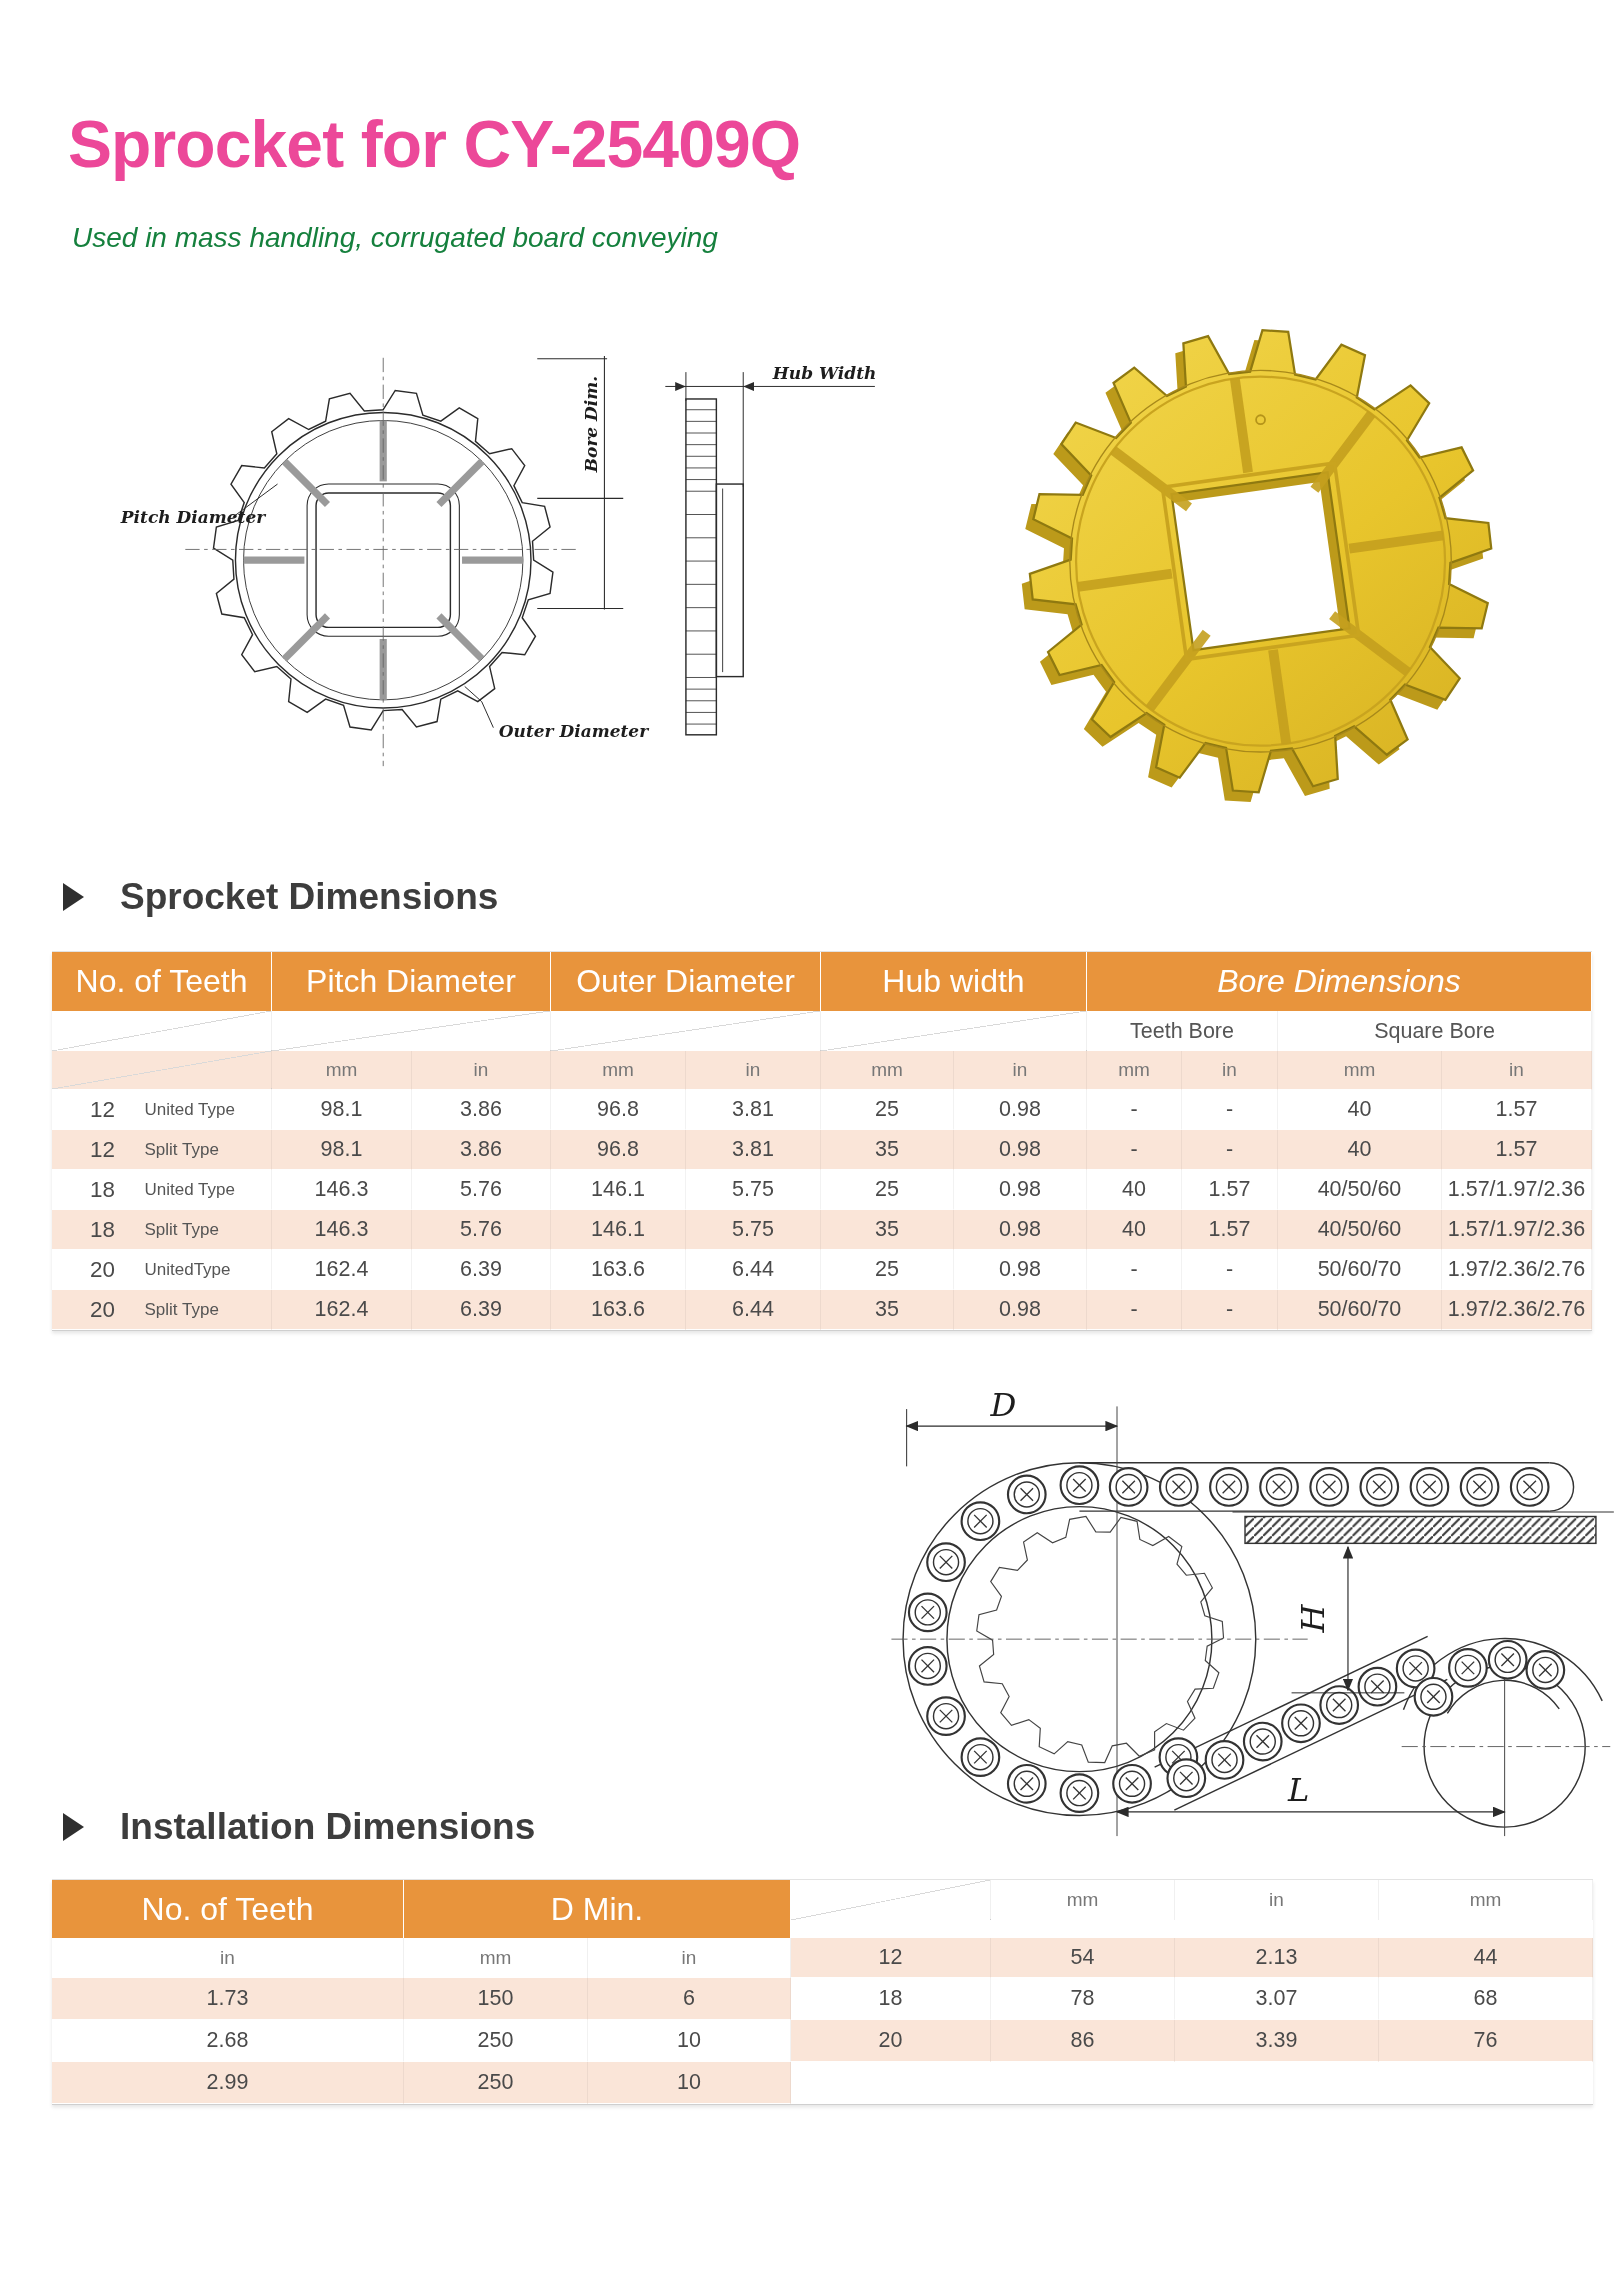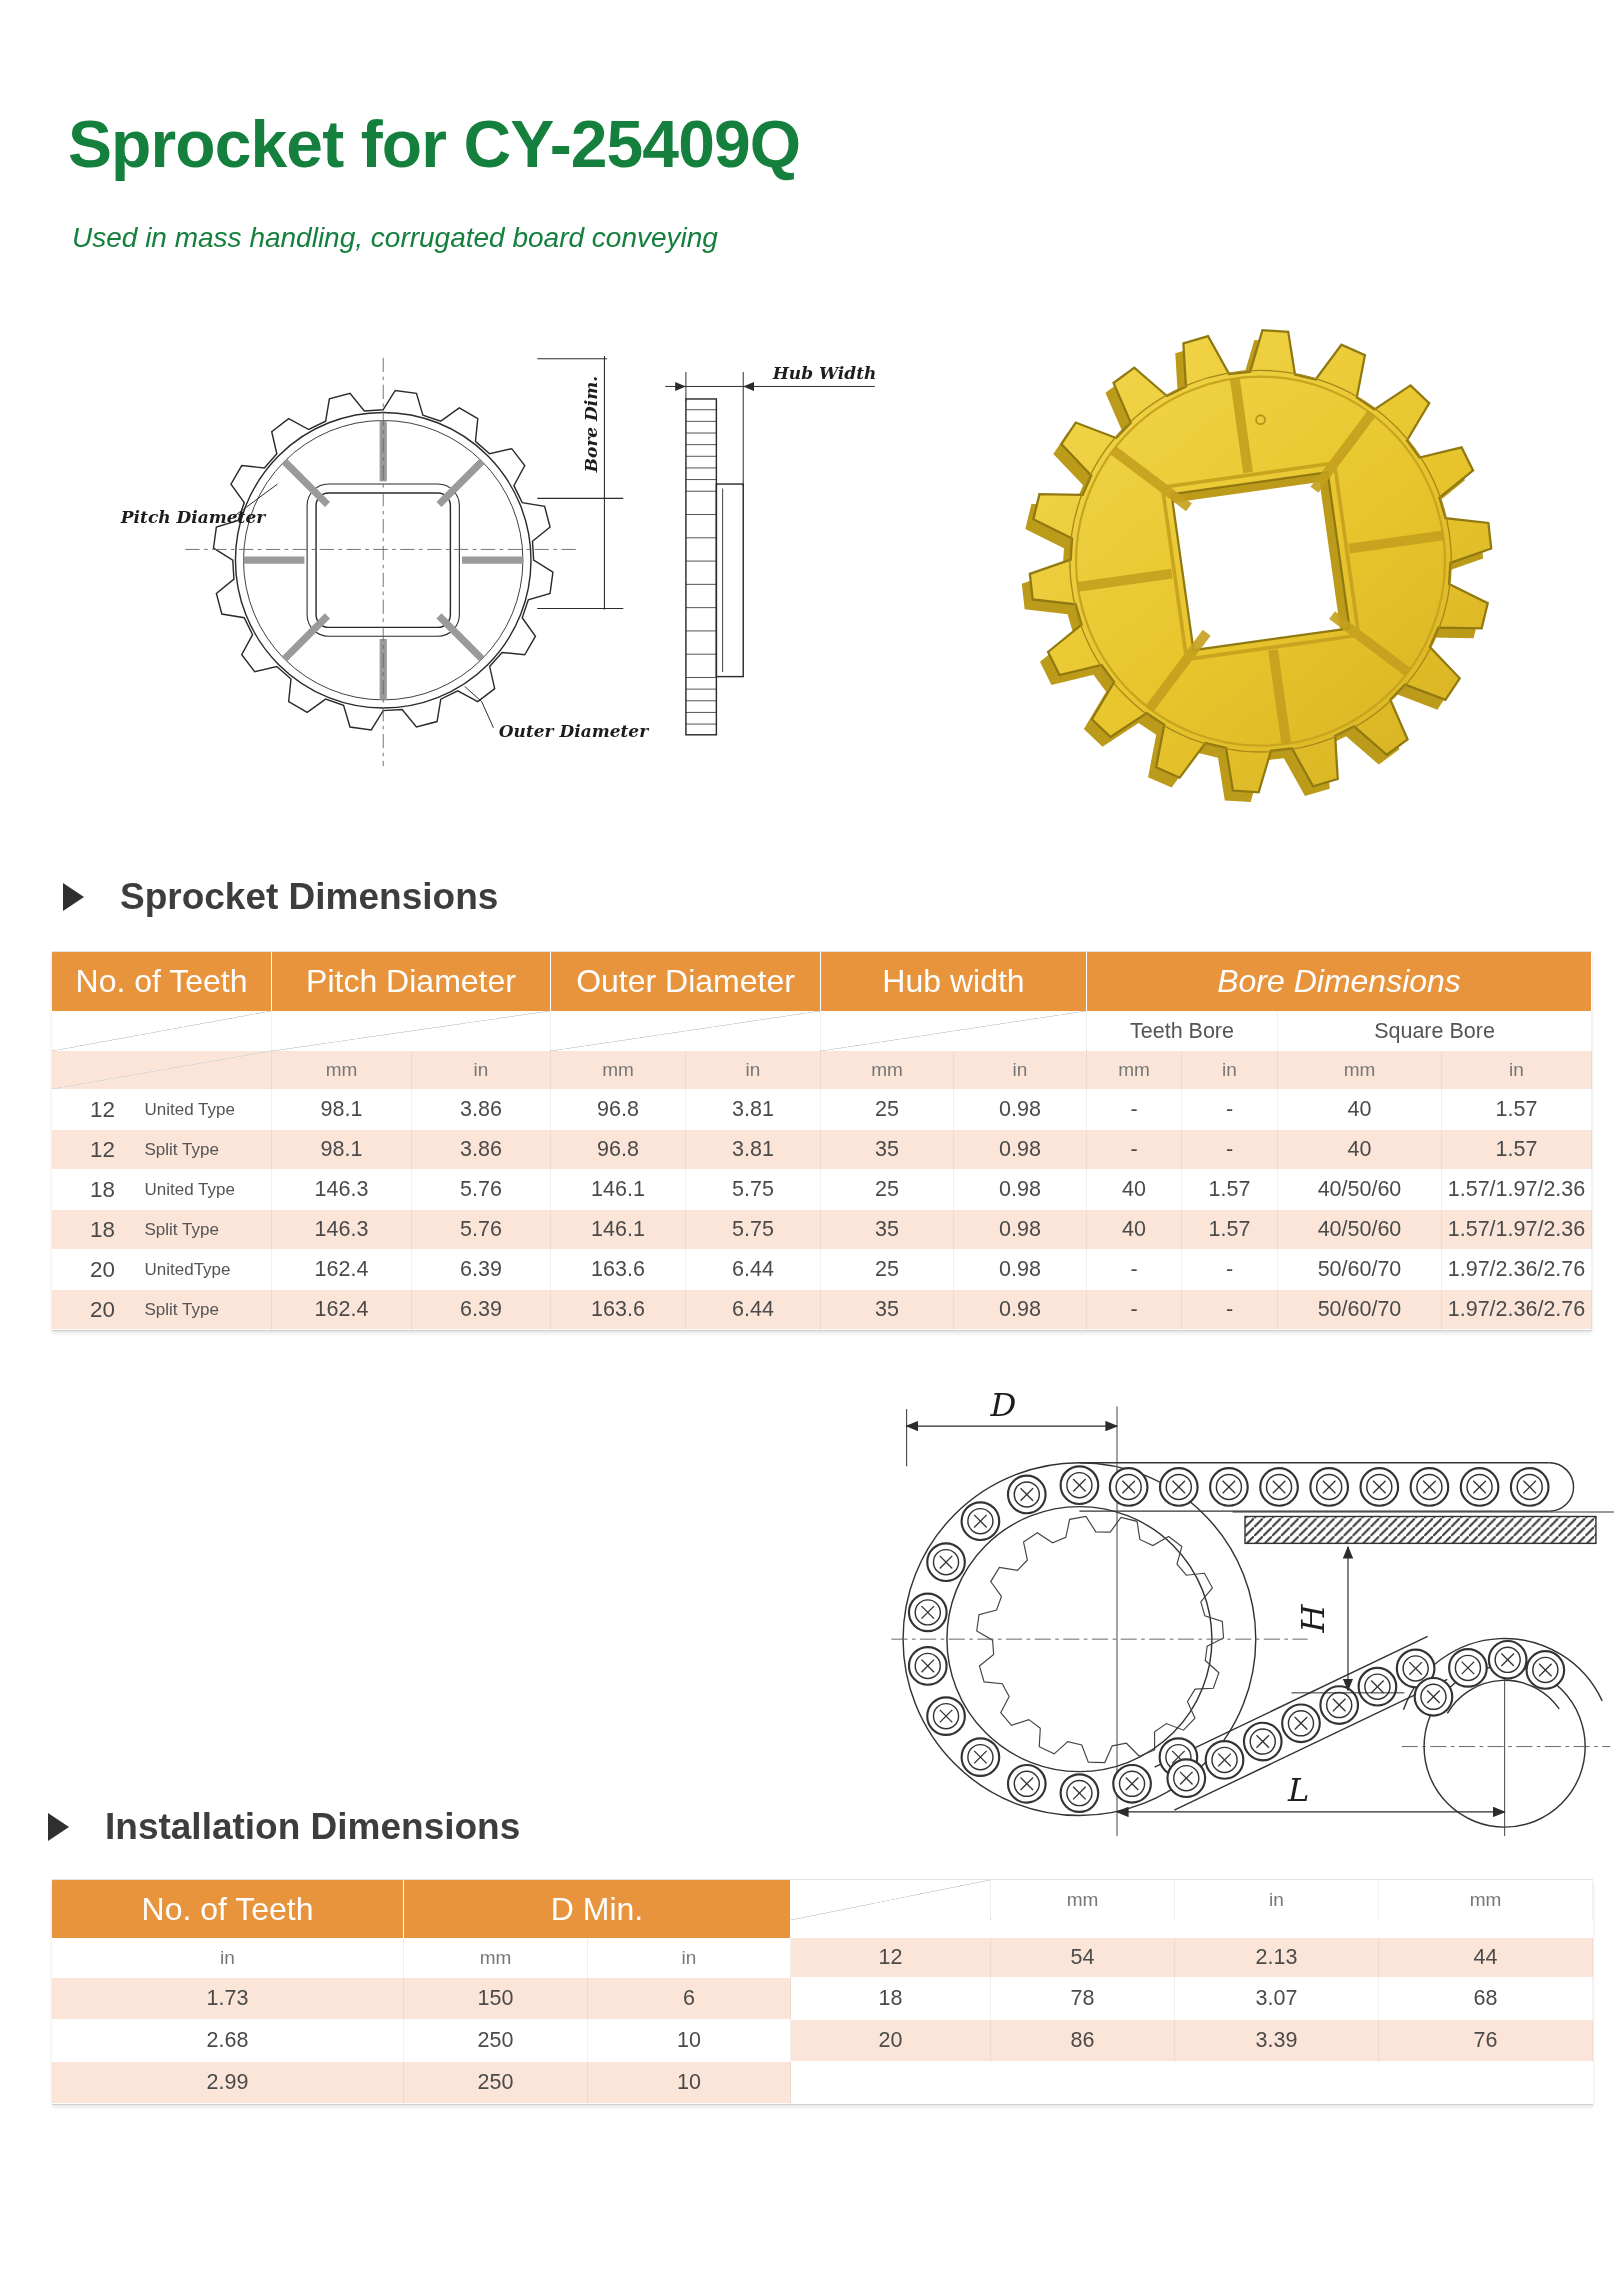--- a/index.html
+++ b/index.html
@@ -4,21 +4,21 @@
 <style>
   html,body{margin:0;padding:0;}
   body{
     position:relative;width:1621px;height:2293px;background:#ffffff;
     font-family:"Liberation Sans","DejaVu Sans",sans-serif;overflow:hidden;
     -webkit-font-smoothing:antialiased;
   }
   .abs{position:absolute;}
   
   .page-title{
-    left:68px;top:106px;font-size:66px;font-weight:bold;color:#15803d;
+    left:68px;top:106px;font-size:66px;font-weight:bold;color:#ec4899;
     letter-spacing:-0.9px;white-space:nowrap;
   }
   .page-subtitle{
     left:72px;top:222px;font-size:28px;font-style:italic;color:#15803d;
     white-space:nowrap;
   }
   
   .section-head{display:flex;align-items:center;gap:36px;}
   .section-head .tri{
     width:0;height:0;border-left:21.5px solid #2f2f2f;
@@ -374,21 +374,21 @@
   <text x="140" y="36" class="dim-letter" text-anchor="middle">D</text>
 
   <line x1="525" y1="182" x2="525" y2="342" stroke="#2b2b2b" stroke-width="1.3" marker-start="url(#ar)" marker-end="url(#ar)"></line>
   <line x1="462" y1="345" x2="588" y2="345" stroke="#2b2b2b" stroke-width="1.1"></line>
   <text x="498" y="262" class="dim-letter" text-anchor="middle" transform="rotate(-90 498 262)">H</text>
 
   <line x1="267" y1="478" x2="700" y2="478" stroke="#2b2b2b" stroke-width="1.3" marker-start="url(#ar)" marker-end="url(#ar)"></line>
   <text x="470" y="466" class="dim-letter" text-anchor="middle">L</text>
 </svg>
 
-<div class="abs section-head" style="left:48px;top:1806px">
+<div class="abs section-head" style="left:63px;top:1806px">
   <span class="tri"></span>
   <span class="txt">Installation Dimensions</span>
 </div>
 
 <div class="abs spec-table t2" style="left:52px;top:1879px">
   <div class="c oh">No. of Teeth</div>
   <div class="c oh sp2">D Min.</div>
 
   <div class="c sub diag"></div>
   <div class="c sub" style="font-size:19px;color:#777">mm</div>

